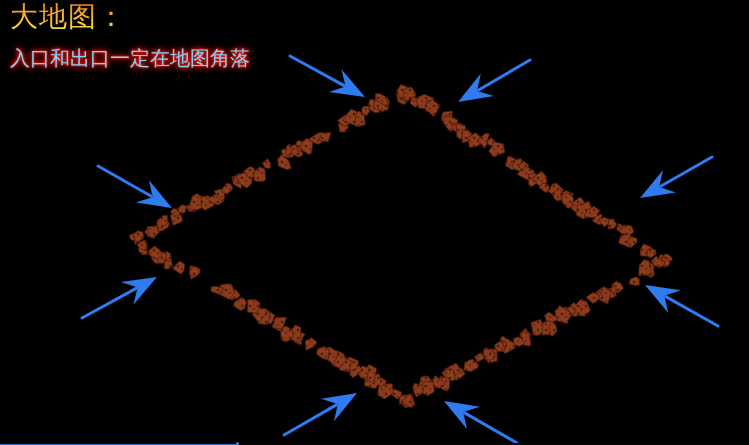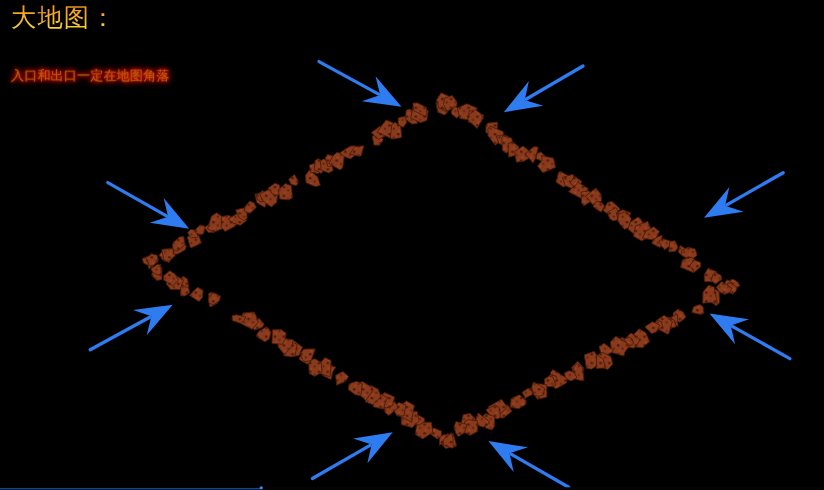--- a/index.html
+++ b/index.html
@@ -1,23 +1,23 @@
 <!DOCTYPE html>
 <html><head>
 <meta charset="utf-8">
 <style>
   html, body { margin:0; padding:0; background:#000; }
   body { width:749px; height:445px; position:relative; overflow:hidden; font-family:"DejaVu Sans", sans-serif; }
   .title {
-    position:absolute; left:10px; top:2px; font-size:23px; line-height:30px; letter-spacing:1px;
+    position:absolute; left:10px; top:2px; font-size:28px; line-height:30px; letter-spacing:1px;
     background:linear-gradient(180deg,#f08a1c 0%,#f6b52a 50%,#ffe44a 100%);
     -webkit-background-clip:text; background-clip:text; color:transparent;
   }
   .subtitle {
-    position:absolute; left:10px; top:57px; font-size:12px; line-height:24px; color:#a16207;
+    position:absolute; left:10px; top:46px; font-size:20px; line-height:24px; color:#7dd3fc;
     text-shadow:0 0 2px #ff2a1a,0 0 4px #ff1a0a,0 0 6px #d00000,0 0 9px #a00000;
   }
   svg.map { position:absolute; left:0; top:0; }
   .progress-track { position:absolute; left:0; bottom:0; width:749px; height:2px; background:#050505; }
   .progress-fill { position:absolute; left:0; bottom:0; height:1px; background:#1f6fd8; }
   .progress-knob { position:absolute; bottom:0; width:3px; height:3px; background:#2f8bff; border-radius:50%; }
 </style>
 </head>
 <body>
 

